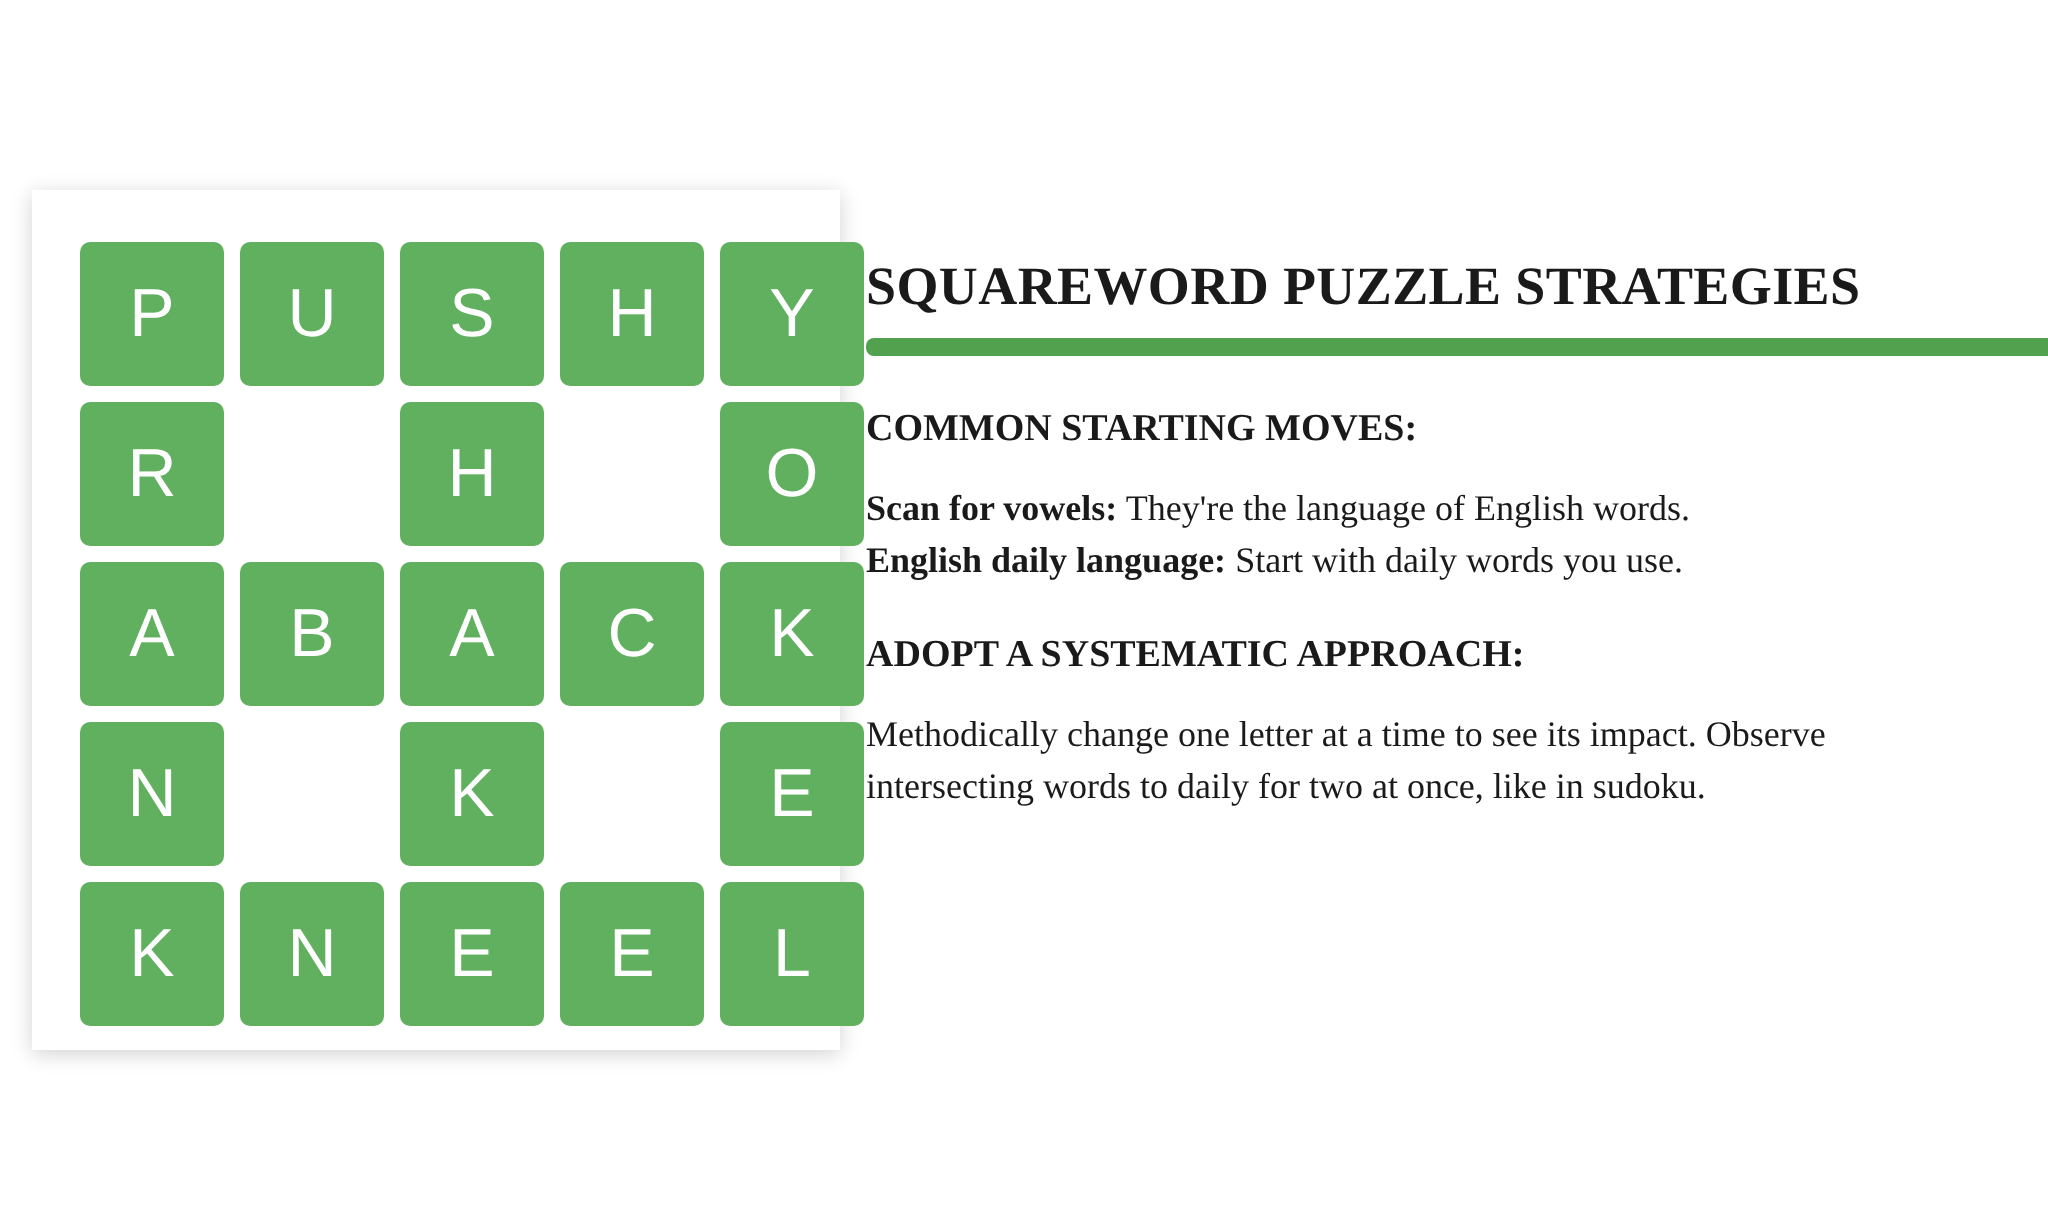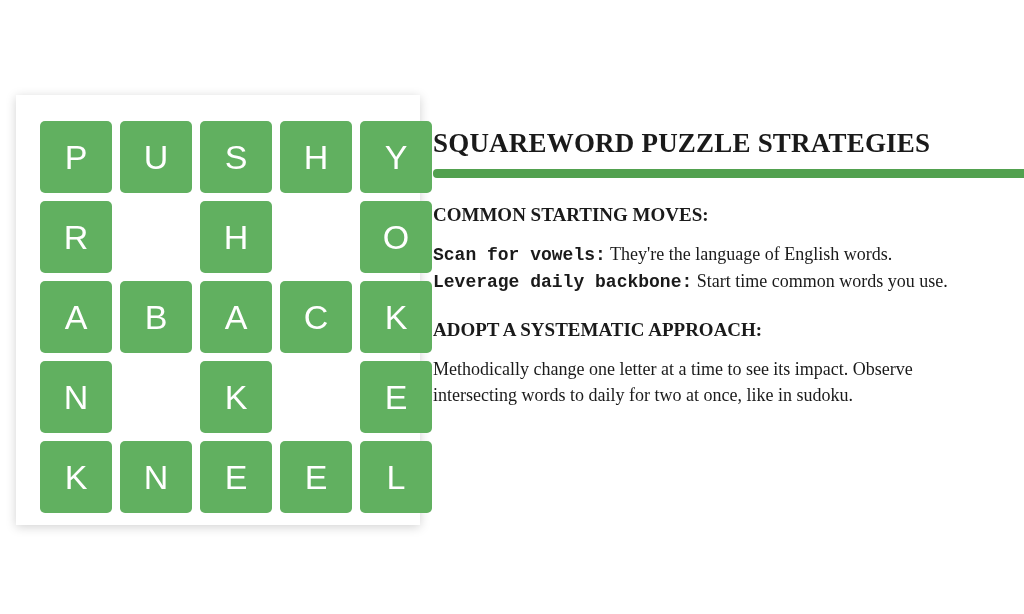--- a/index.html
+++ b/index.html
@@ -102,21 +102,20 @@
   }
   .para {
     font-family: "Liberation Serif", serif;
     font-size: 18px;
     color: #1a1a1a;
     line-height: 1.42;
     margin: 0 0 18px 0;
   }
   .para .lead {
     font-weight: bold;
-    font-family: Liberation Mono, monospace;
   }
   .section-head.second {
     margin-top: 24px;
     margin-bottom: 16px;
   }
   .para.last {
     margin-bottom: 0;
     max-width: 560px;
   }
 </style>
@@ -212,21 +211,21 @@
   </div>
 
   <div class="panel">
     <h1 class="panel-title">SQUAREWORD PUZZLE STRATEGIES</h1>
     <div class="rule"></div>
 
     <h2 class="section-head">COMMON STARTING MOVES:</h2>
 
     <p class="para">
       <span class="lead">Scan for vowels:</span><span> They're the language of English words.</span><br>
-      <span class="lead">Leverage daily backbone:</span><span> Start time common words you use.</span>
+      <span class="lead">English daily language:</span><span> Start with daily words you use.</span>
     </p>
 
     <h2 class="section-head second">ADOPT A SYSTEMATIC APPROACH:</h2>
 
     <p class="para last">Methodically change one letter at a time to see its impact. Observe intersecting words to daily for two at once, like in sudoku.</p>
   </div>
 
 </div>
 
 </body></html>

